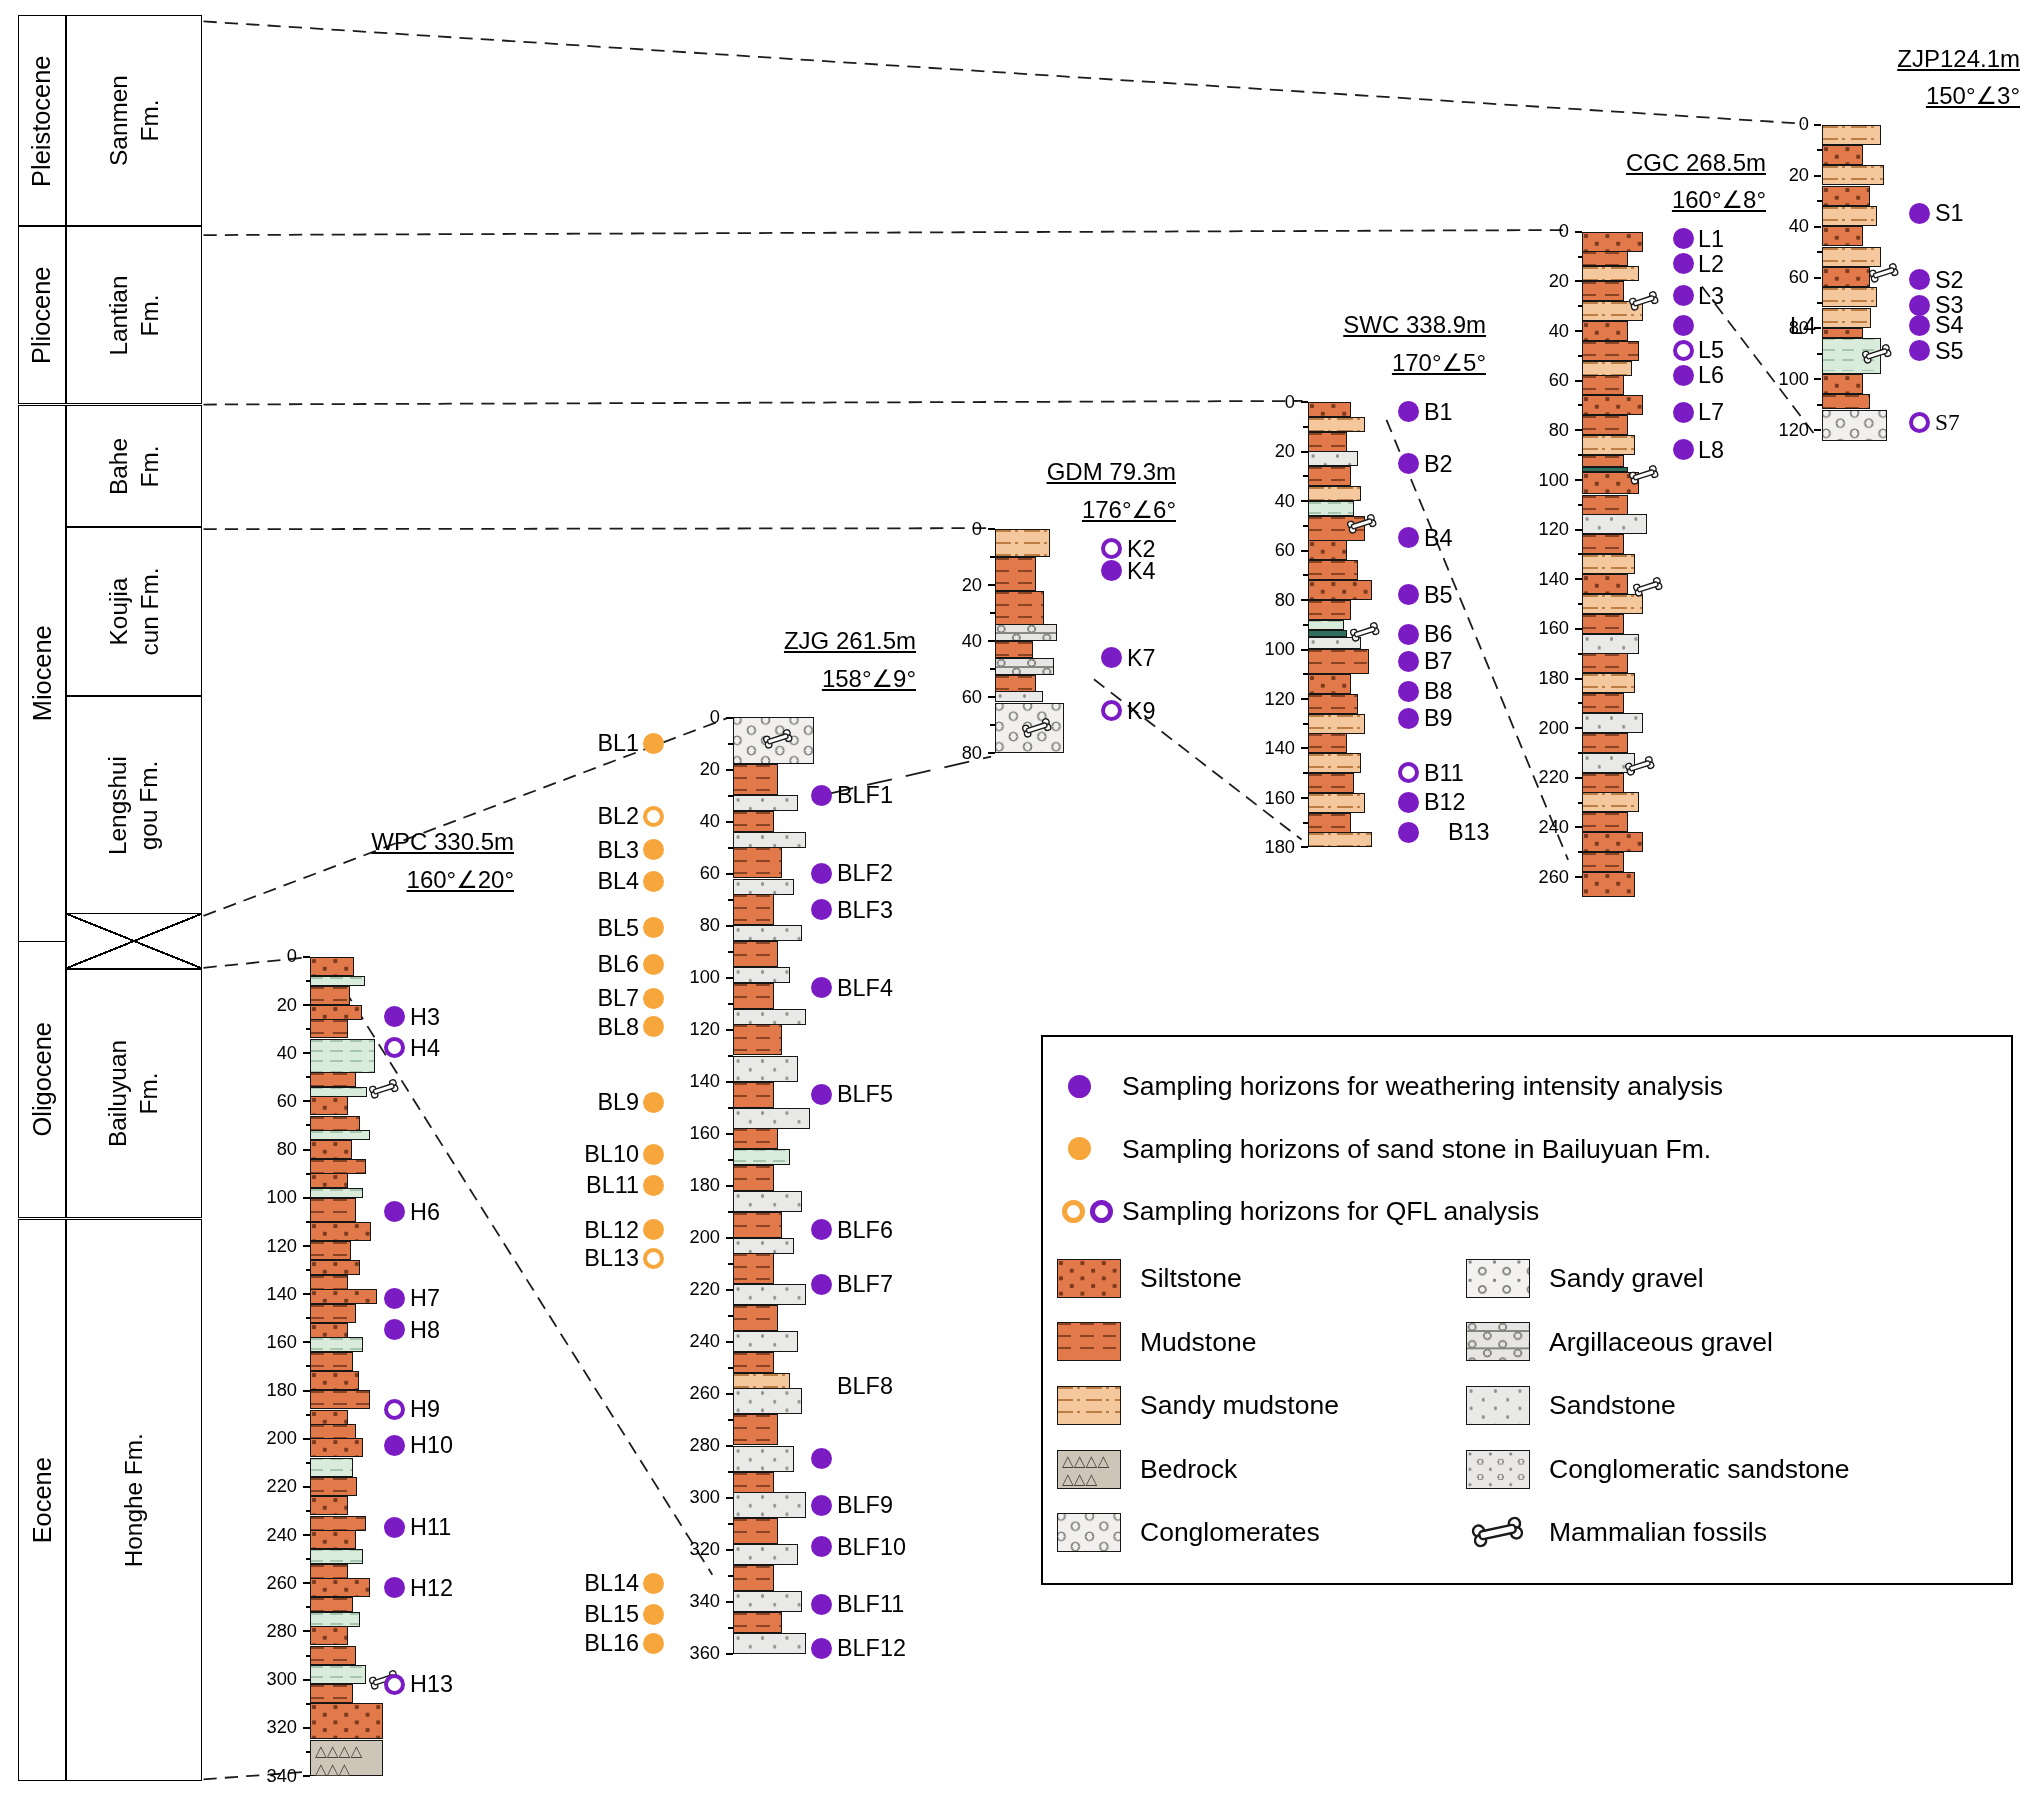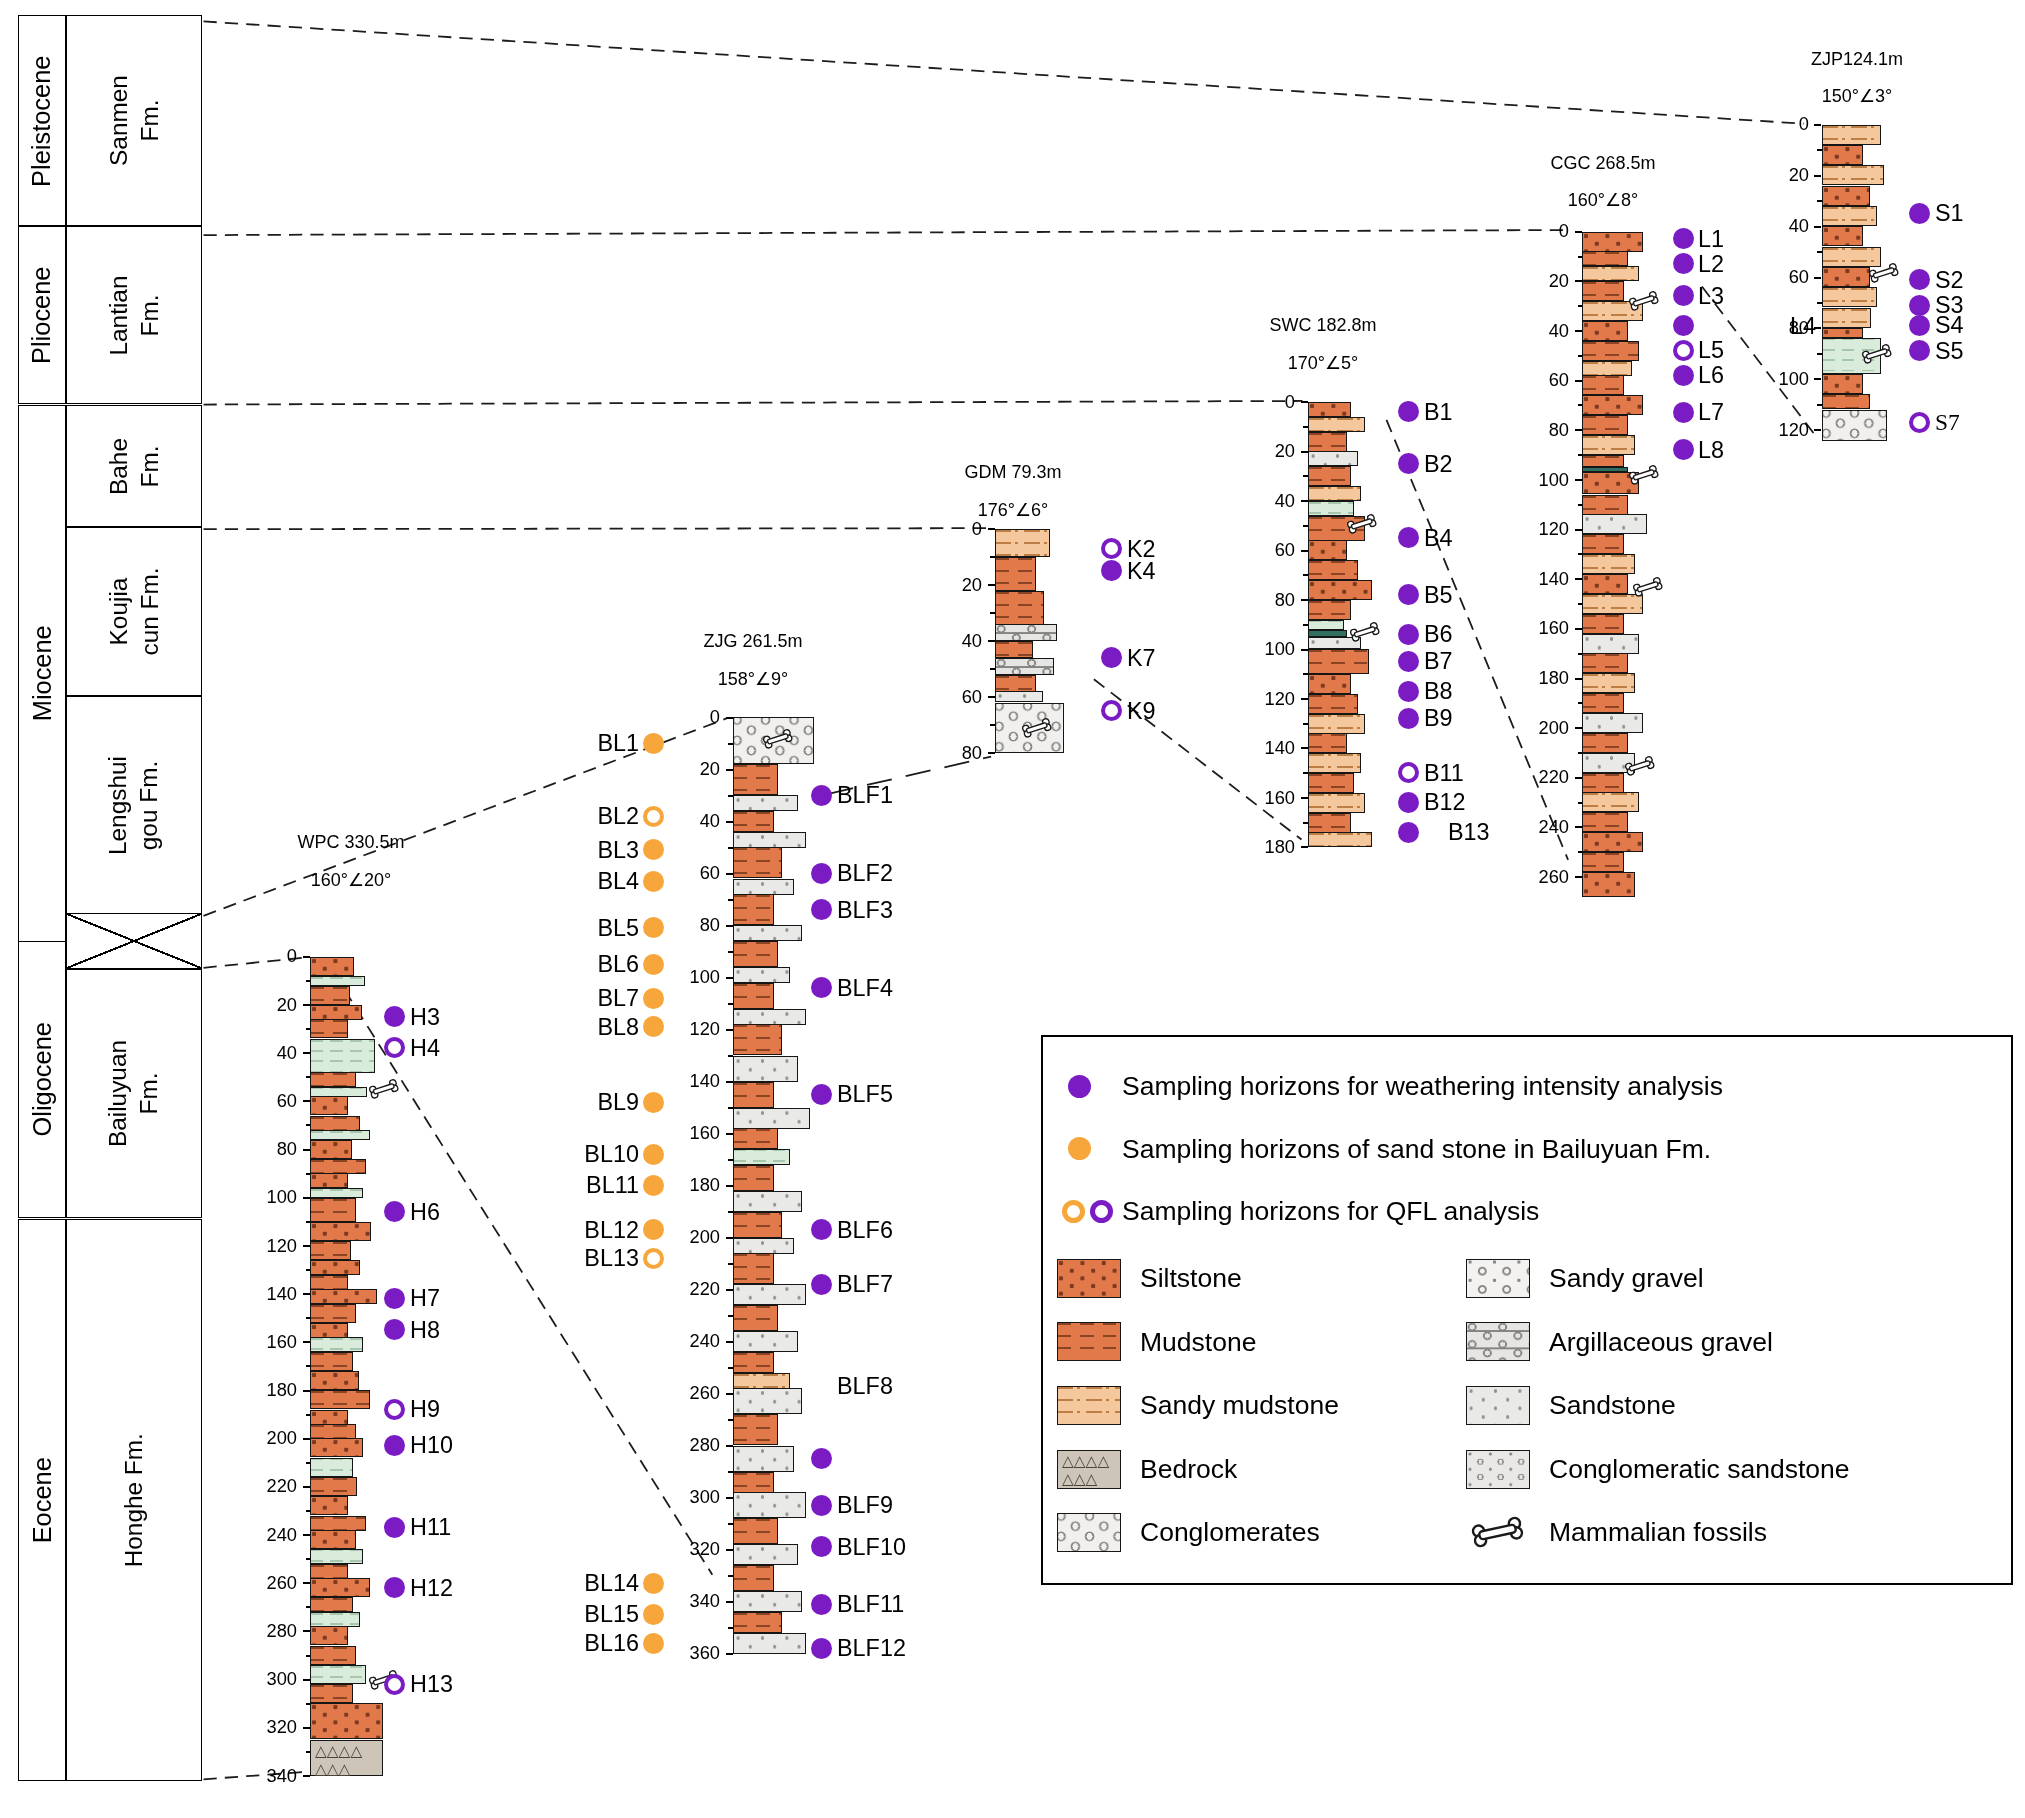--- a/index.html
+++ b/index.html
@@ -5,21 +5,21 @@
   html,body{margin:0;padding:0;background:#fff;}
   #canvas{position:relative;width:2025px;height:1818px;background:#fff;overflow:hidden;
           font-family:"Liberation Sans","DejaVu Sans",sans-serif;color:#000;}
   .cell{position:absolute;box-sizing:border-box;border:1px solid #000;display:flex;align-items:center;justify-content:center;background:#fff;}
   .vtext{transform:rotate(-90deg);white-space:pre;text-align:center;font-size:25.4px;line-height:30.5px;}
   .xcell{background-image:
      linear-gradient(to top right, transparent calc(50% - 1px), #000 calc(50% - 1px) calc(50% + 1px), transparent calc(50% + 1px)),
      linear-gradient(to bottom right, transparent calc(50% - 1px), #000 calc(50% - 1px) calc(50% + 1px), transparent calc(50% + 1px));}
   .bed{position:absolute;box-sizing:border-box;border:1px solid #161616;}
   .swatch{position:absolute;box-sizing:border-box;border:1.5px solid #161616;}
-  .coltitle{position:absolute;text-align:center;font-size:18px;line-height:28.5px;white-space:nowrap;}
+  .coltitle{position:absolute;text-align:right;font-size:24px;line-height:28.5px;white-space:nowrap;text-decoration:underline;}
   .ticklabel{position:absolute;font-size:18.3px;line-height:20.4px;text-align:right;}
   .tickline{position:absolute;background:#000;}
   .slabel{position:absolute;font-size:23.4px;line-height:28.5px;white-space:nowrap;}
   .dot{position:absolute;border-radius:50%;box-sizing:border-box;}
   .legendtext{position:absolute;font-size:26.5px;line-height:30.5px;white-space:nowrap;}
 
   .lith-silt{background-color:#e2794b;background-image:
      radial-gradient(circle,#7c3a1c 2px,transparent 2.5px),
      radial-gradient(circle,#7c3a1c 2px,transparent 2.5px);
      background-size:21.4px 15.3px,21.4px 15.3px;background-position:3.1px 3.1px,13.7px 10.7px;}
@@ -449,21 +449,21 @@
         <use href="#bone"></use>
       </svg>
       <div class="dot" style="left: 1101px; top: 538px; width: 21.4px; height: 21.4px; background: rgb(255, 255, 255); border: 4.6px solid rgb(122, 27, 196);"></div>
       <div class="slabel" style="left: 1127px; top: 535px;">K2</div>
       <div class="dot" style="left: 1101px; top: 560px; width: 21.4px; height: 21.4px; background: rgb(122, 27, 196);"></div>
       <div class="slabel" style="left: 1127px; top: 557px;">K4</div>
       <div class="dot" style="left: 1101px; top: 647px; width: 21.4px; height: 21.4px; background: rgb(122, 27, 196);"></div>
       <div class="slabel" style="left: 1127px; top: 644px;">K7</div>
       <div class="dot" style="left: 1101px; top: 700px; width: 21.4px; height: 21.4px; background: rgb(255, 255, 255); border: 4.6px solid rgb(122, 27, 196);"></div>
       <div class="slabel" style="left: 1127px; top: 697px;">K9</div>
-      <div class="coltitle" style="left: 1160px; top: 311px; width: 326px;">SWC 182.8m</div>
+      <div class="coltitle" style="left: 1160px; top: 311px; width: 326px;">SWC 338.9m</div>
       <div class="coltitle" style="left: 1160px; top: 349px; width: 326px;">170°∠5°</div>
       <div class="tickline" style="left: 1301px; top: 401px; width: 7.1px; height: 1.5px;"></div>
       <div class="ticklabel" style="left: 1248px; top: 392px; width: 47px;">0</div>
       <div class="tickline" style="left: 1303px; top: 426px; width: 4.6px; height: 1.5px;"></div>
       <div class="tickline" style="left: 1301px; top: 451px; width: 7.1px; height: 1.5px;"></div>
       <div class="ticklabel" style="left: 1248px; top: 441px; width: 47px;">20</div>
       <div class="tickline" style="left: 1303px; top: 475px; width: 4.6px; height: 1.5px;"></div>
       <div class="tickline" style="left: 1301px; top: 500px; width: 7.1px; height: 1.5px;"></div>
       <div class="ticklabel" style="left: 1248px; top: 491px; width: 47px;">40</div>
       <div class="tickline" style="left: 1303px; top: 525px; width: 4.6px; height: 1.5px;"></div>

